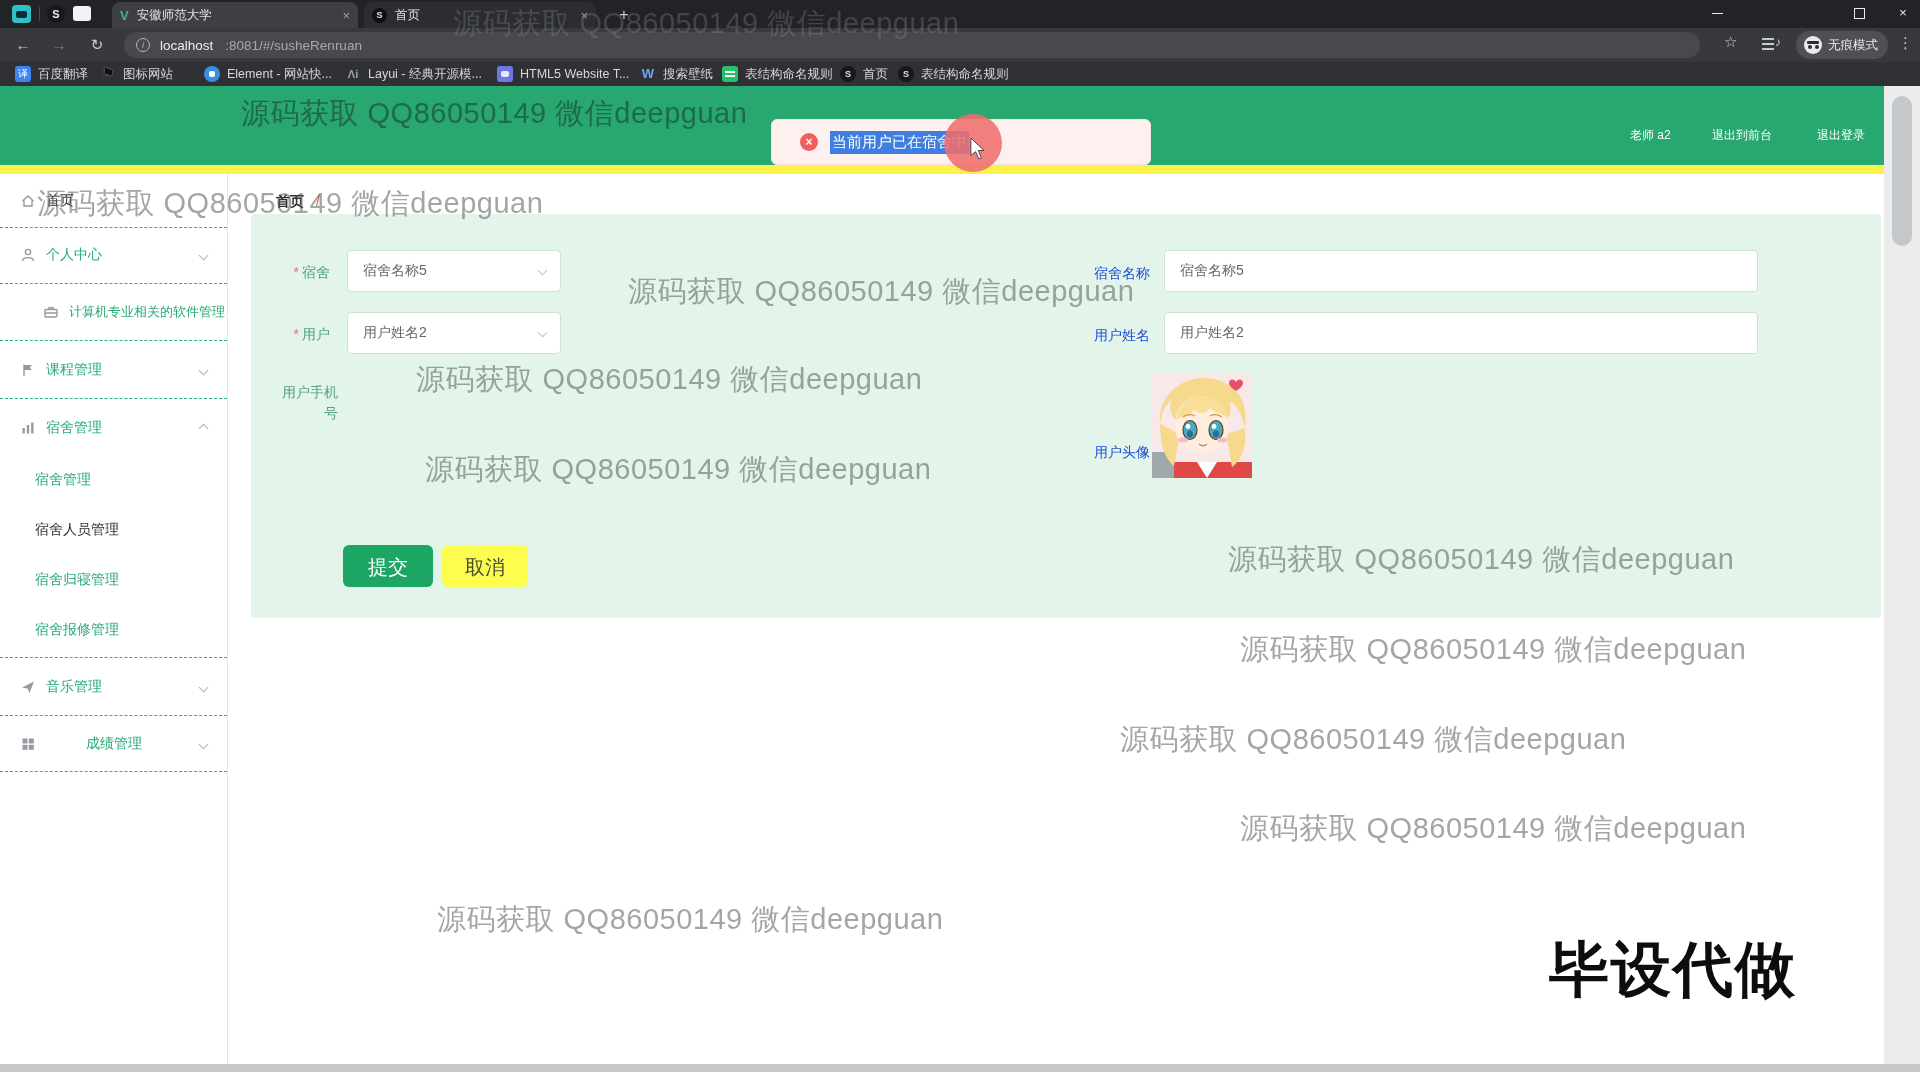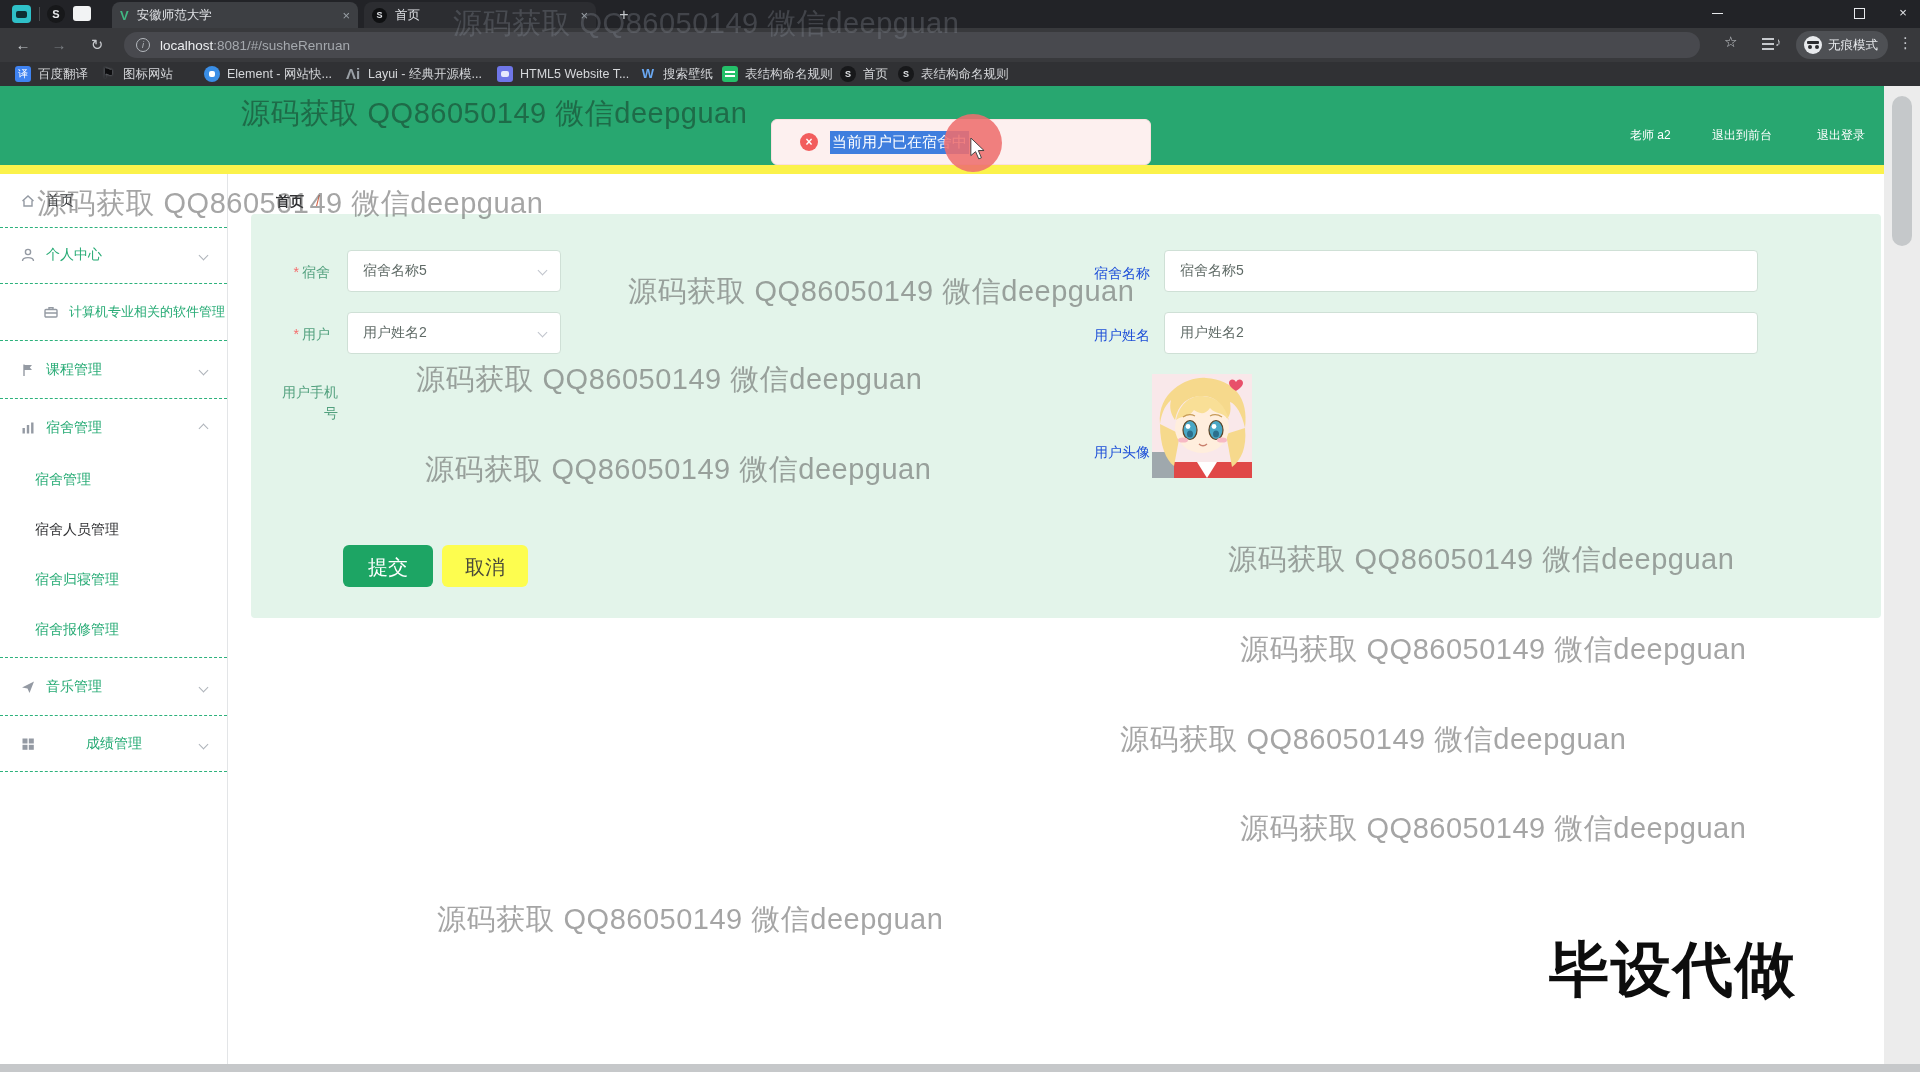--- a/index.html
+++ b/index.html
@@ -25,41 +25,41 @@
   .ctl-min{left:1700px;}.ctl-min::after{content:"";display:inline-block;width:11px;height:1.5px;background:#e8eaed;vertical-align:middle;}
   .ctl-restore{left:1842px;}.ctl-restore::after{content:"";display:inline-block;width:9px;height:9px;border:1.2px solid #e8eaed;vertical-align:middle;}
   .ctl-close{left:1886px;}
 
   .toolbar{position:absolute;left:0;top:28px;width:1920px;height:34px;background:#38393c;}
   .navbtn{position:absolute;top:5px;width:26px;height:24px;font-size:15px;text-align:center;line-height:24px;color:#c6c9cd;}
   .nav-back{left:10px;}.nav-fwd{left:46px;color:#7b7f84;}.nav-rel{left:84px;}
   .urlpill{position:absolute;left:124px;top:32px;width:1576px;height:26px;border-radius:13px;background:#48494e;display:flex;align-items:center;padding-left:12px;}
   .info-i{width:14px;height:14px;border:1.3px solid #b5b9be;border-radius:50%;color:#b5b9be;font-size:9px;font-style:italic;text-align:center;line-height:13px;margin-right:10px;}
   .url-host{font-size:13.5px;color:#eceef0;}
-  .url-path{font-size:13.5px;color:#a5a9ae;}
+  .url-path{font-size:13.5px;color:#a5a9ae;padding-left:12px;}
   .ic-star{position:absolute;left:1724px;top:33px;font-size:15px;color:#c6c9cd;}
   .ic-music{position:absolute;left:1760px;top:33px;width:26px;height:24px;color:#c6c9cd;}
   .ic-music .bars{position:absolute;left:2px;top:5px;width:12px;height:1.8px;background:#c6c9cd;box-shadow:0 5px 0 #c6c9cd,0 10px 0 #c6c9cd;}
   .ic-music .note{position:absolute;left:15px;top:2px;font-size:12px;}
   .incog{position:absolute;left:1796px;top:31px;height:28px;width:92px;border-radius:14px;background:#4e5054;display:flex;align-items:center;padding:0 8px;}
   .incog-ic{width:18px;height:18px;border-radius:50%;background:#e8eaed;position:relative;margin-right:6px;}
   .incog-ic::before{content:"";position:absolute;left:3px;top:5px;width:12px;height:2.5px;background:#2b2d30;border-radius:1px;}
   .incog-ic::after{content:"";position:absolute;left:3.5px;top:9px;width:4px;height:4px;border-radius:50%;background:#2b2d30;box-shadow:7px 0 0 #2b2d30;}
   .incog-label{font-size:12.5px;color:#e8eaed;white-space:nowrap;}
   .ic-dots{position:absolute;left:1898px;top:34px;font-size:15px;color:#c6c9cd;}
 
   .bookmarks{position:absolute;left:0;top:62px;width:1920px;height:24px;background:#303134;}
   .bm{position:absolute;top:2px;height:20px;display:flex;align-items:center;}
   .bm-label{font-size:12.5px;color:#d6d8db;margin-left:7px;white-space:nowrap;}
   .fv{width:16px;height:16px;border-radius:3px;display:inline-block;text-align:center;line-height:16px;font-size:10px;position:relative;}
   .fv-translate{background:#3f83f1;color:#fff;}
   .fv-flagdark{background:transparent;color:#0e0e10;text-shadow:0 0 2px #9aa0a6;font-size:14px;line-height:15px;}
   .fv-element{border-radius:50%;background:#3a8ee6;}
   .fv-element::after{content:"";position:absolute;left:5px;top:5px;width:6px;height:6px;background:#fff;border-radius:2px;}
-  .fv-layui{color:#9aa0a6;font-weight:bold;font-size:15px;}
+  .fv-layui{color:#9aa0a6;font-weight:bold;font-size:11px;}
   .fv-html5{background:#6f76e8;}
   .fv-html5::after{content:"";position:absolute;left:4px;top:5px;width:8px;height:6px;border-radius:2px;background:#e6e8fd;}
   .fv-wall{color:#6aa8f2;font-weight:bold;font-size:13px;}
   .fv-green{background:#24c06a;}
   .fv-green::after{content:"";position:absolute;left:3px;top:5px;width:10px;height:2px;background:#fff;box-shadow:0 4px 0 #fff;}
   .fv-scircle{border-radius:50%;background:#17181a;color:#dfe1e5;font-weight:bold;font-size:9px;}
   .bm1{left:15px;}.bm2{left:100px;}.bm3{left:204px;text-align:center;}.bm4{left:345px;}.bm5{left:497px;}
   .bm6{left:640px;}.bm7{left:722px;}.bm8{left:840px;}.bm9{left:898px;}
 
   

